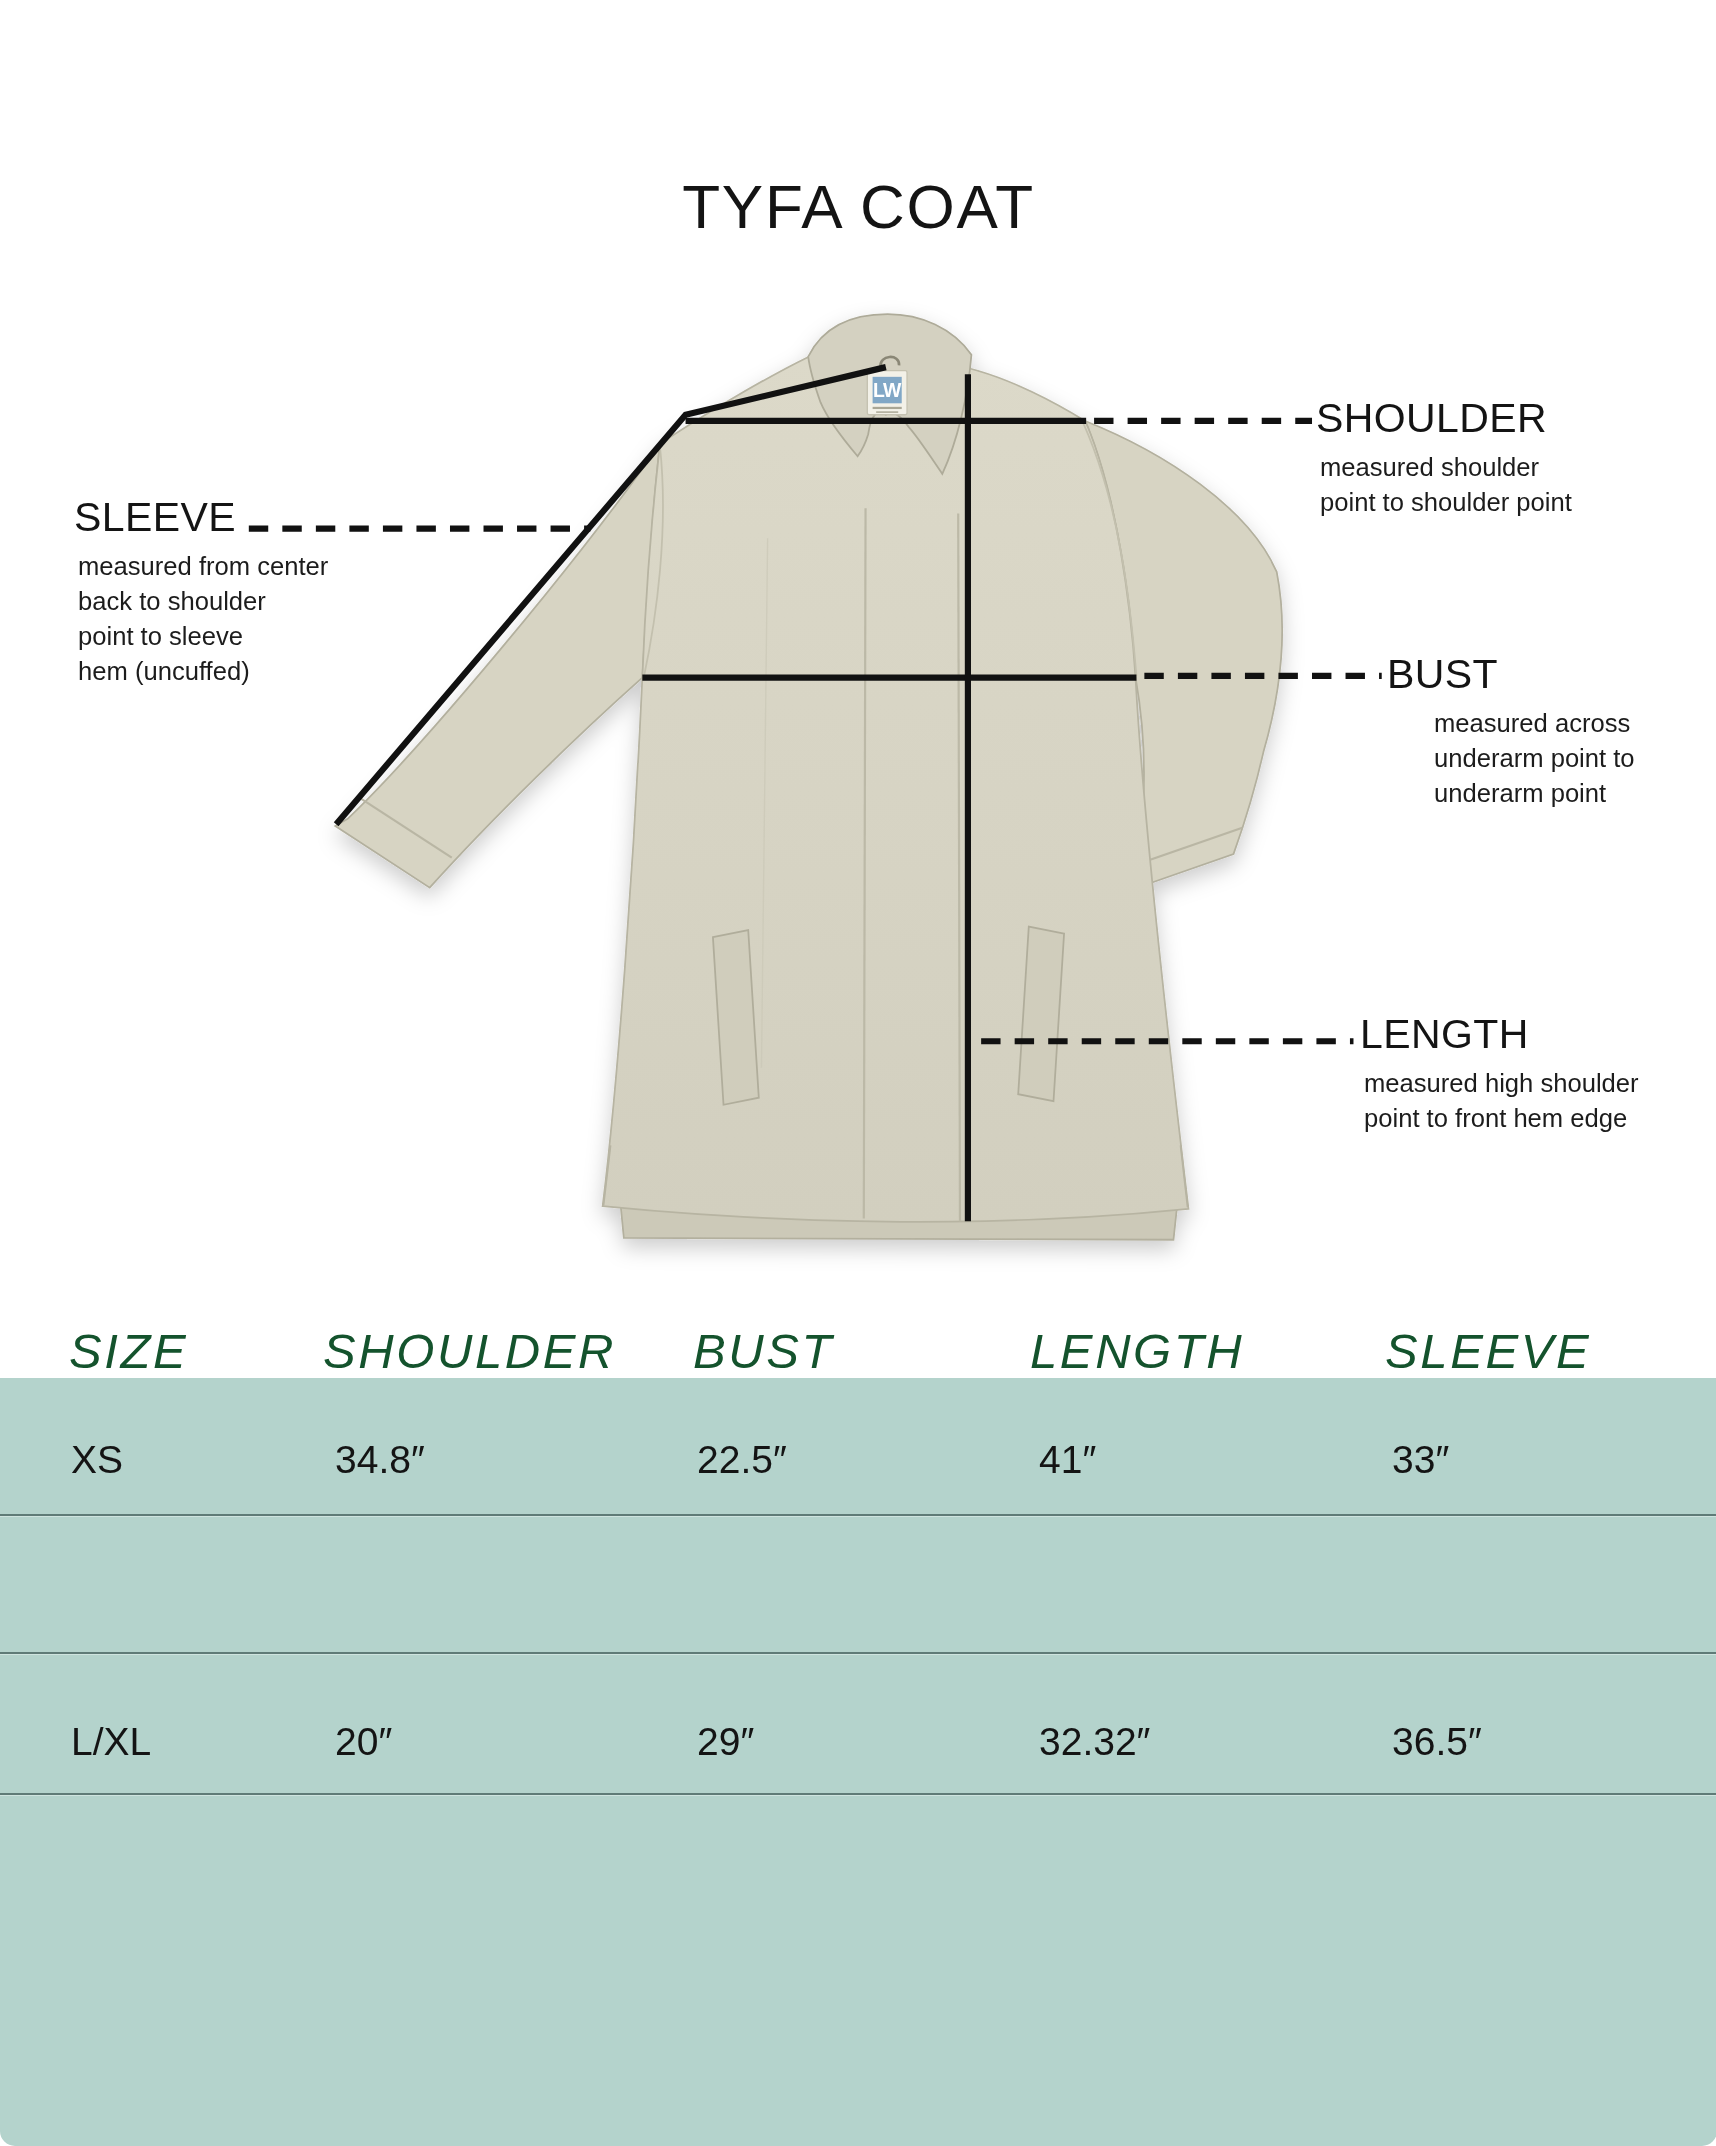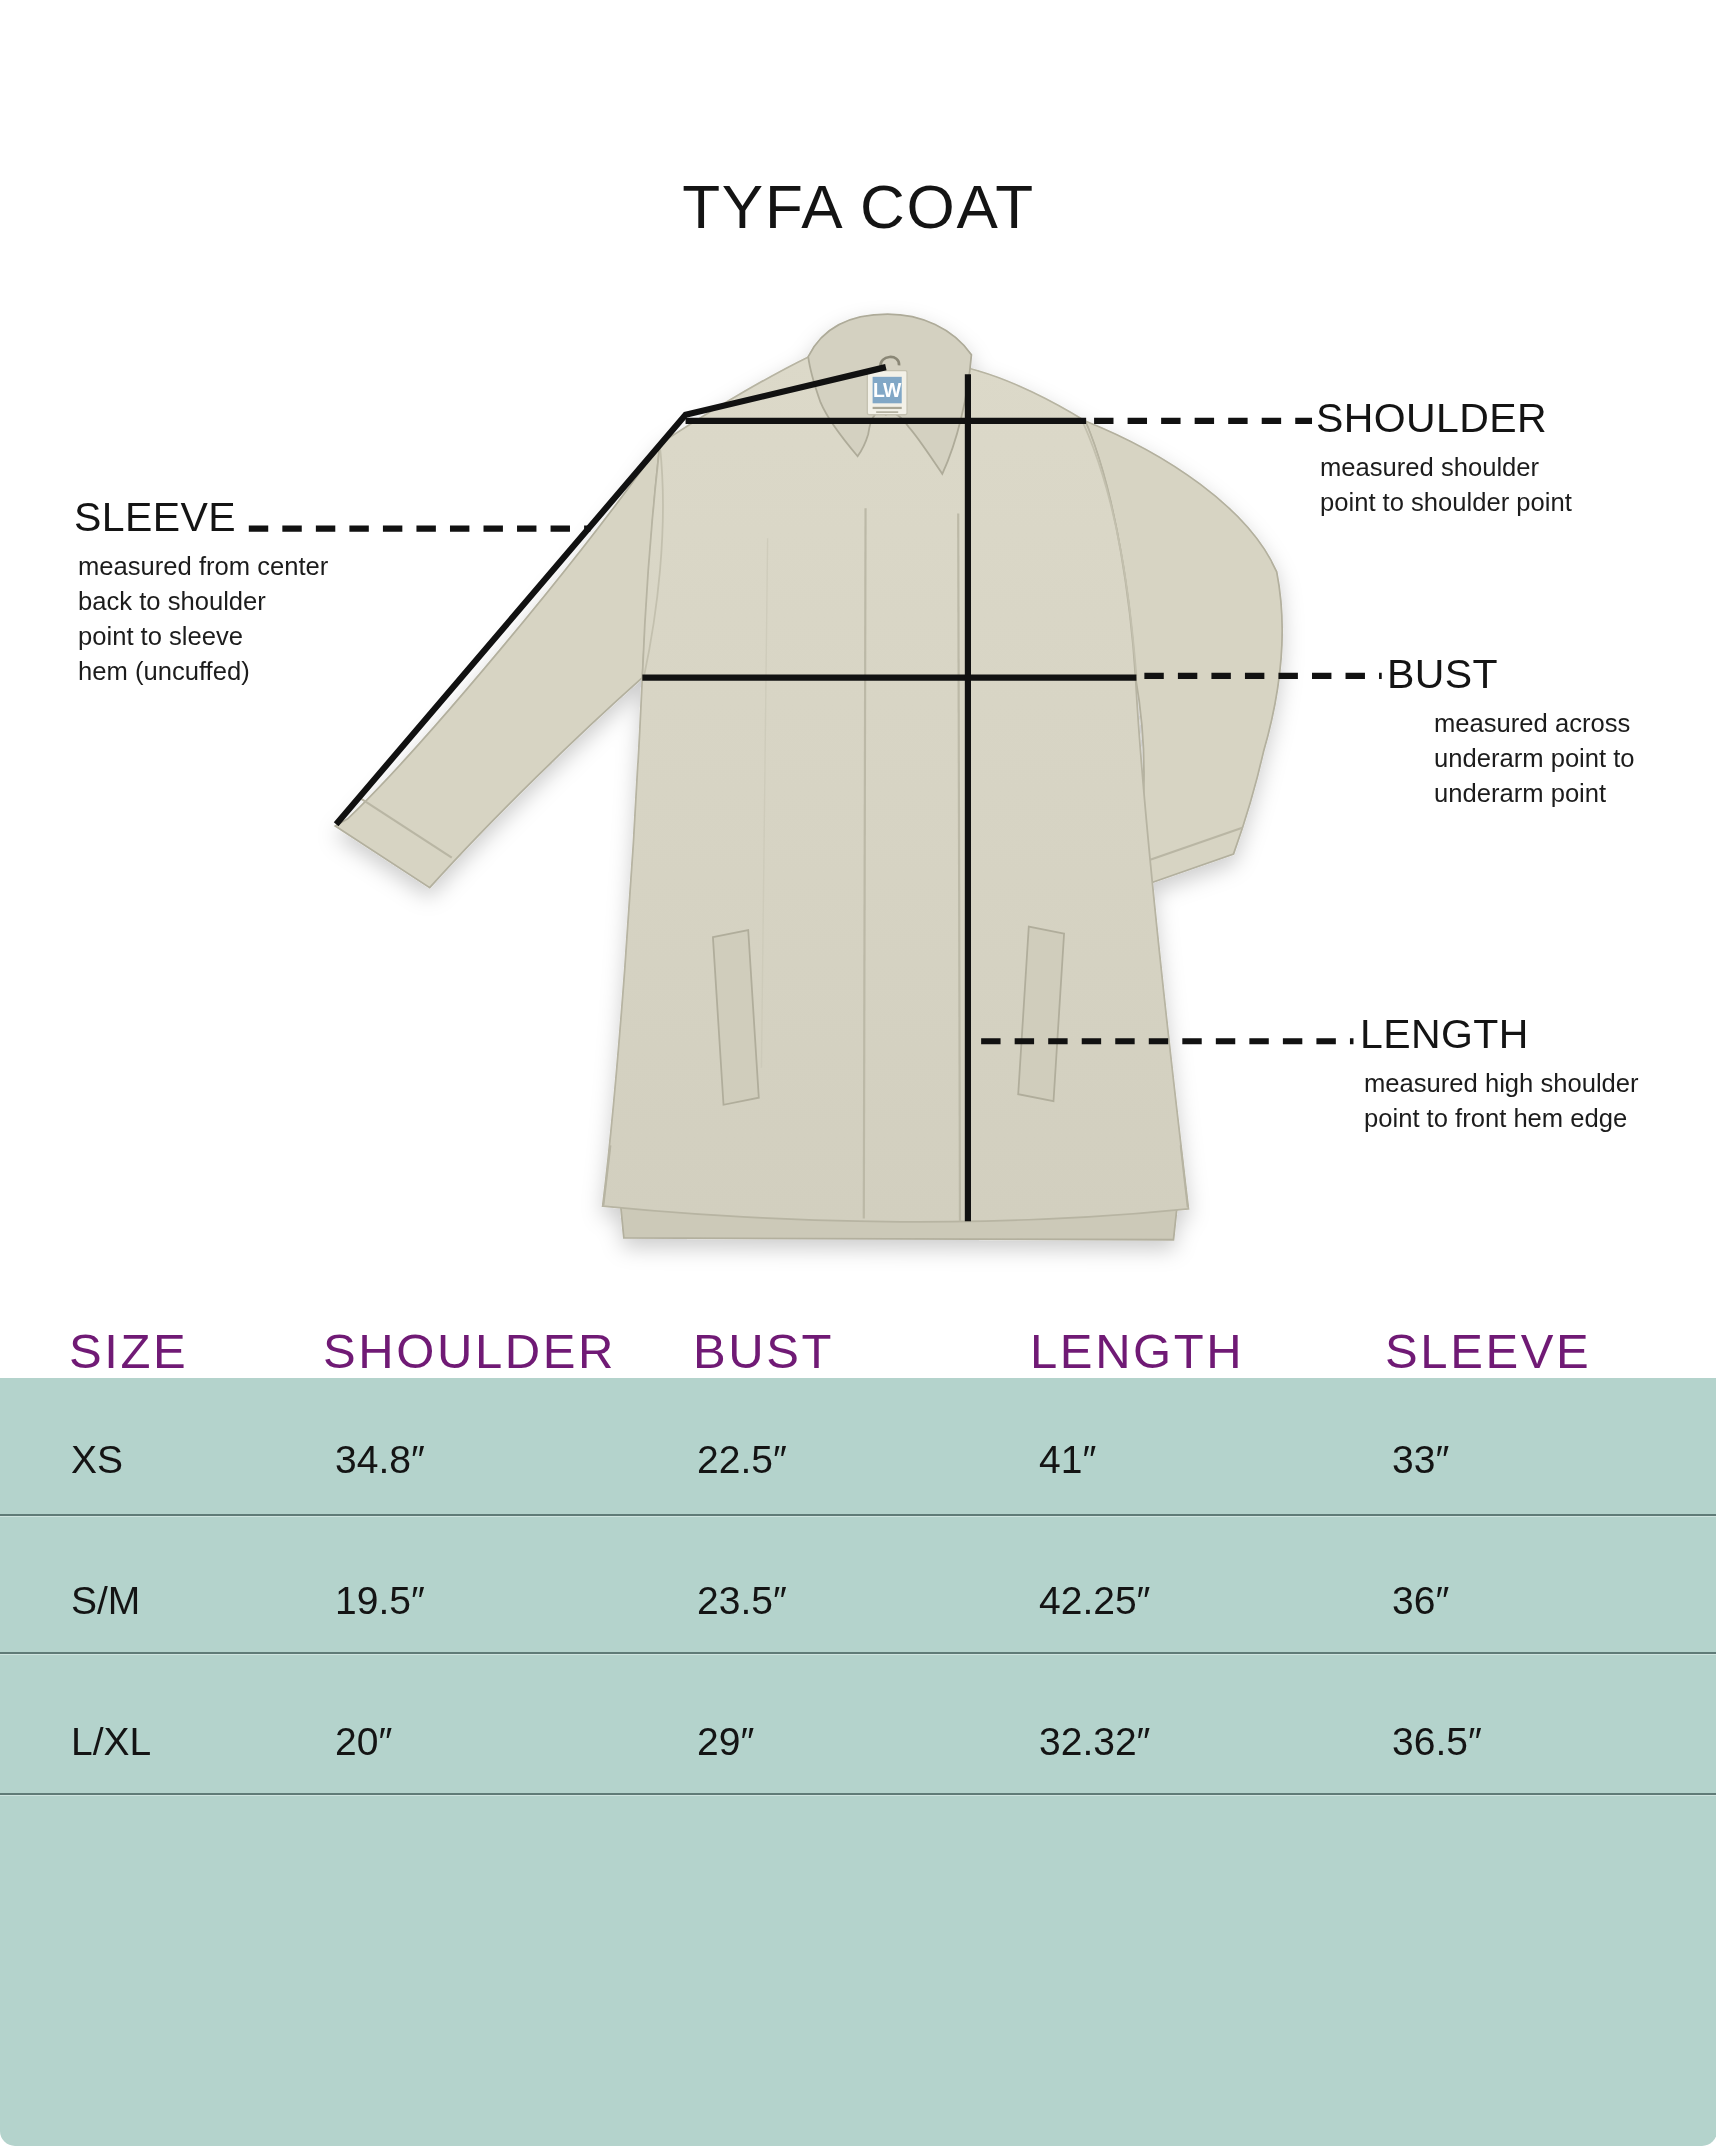--- a/index.html
+++ b/index.html
@@ -34,22 +34,23 @@
   .anno-desc{
     font-size:25.6px;
     line-height:35px;
     color:#1c1c1c;
     white-space:pre-line;
   }
   .col-header{
     font-size:49px;
     letter-spacing:2.6px;
     font-weight:400;
-    color:#701a75;
+    color:#14532d;
     white-space:nowrap;
+    font-style:italic;
   }
   .teal-panel{
     left:0;top:1378px;
     width:1717px;height:768px;
     background:#b4d3cc;
   }
   .row-divider{
     left:0;width:1717px;height:1.8px;
     background:#5f7b77;
     box-shadow:0 0.9px 0 rgba(235,245,242,0.55);
@@ -179,27 +180,20 @@
 
   <div class="abs" style="left:0;top:1439px;width:1717px;height:41px;">
     <span class="cell c1">XS</span>
     <span class="cell c2">34.8″</span>
     <span class="cell c3">22.5″</span>
     <span class="cell c4">41″</span>
     <span class="cell c5">33″</span>
   </div>
   <div class="abs row-divider" style="top:1514px;"></div>
 
-  <div class="abs" style="left:0;top:1580px;width:1717px;height:41px;">
-    <span class="cell c1">S/M</span>
-    <span class="cell c2">19.5″</span>
-    <span class="cell c3">23.5″</span>
-    <span class="cell c4">42.25″</span>
-    <span class="cell c5">36″</span>
-  </div>
   <div class="abs row-divider" style="top:1652px;"></div>
 
   <div class="abs" style="left:0;top:1721px;width:1717px;height:41px;">
     <span class="cell c1">L/XL</span>
     <span class="cell c2">20″</span>
     <span class="cell c3">29″</span>
     <span class="cell c4">32.32″</span>
     <span class="cell c5">36.5″</span>
   </div>
   <div class="abs row-divider" style="top:1793px;"></div>

